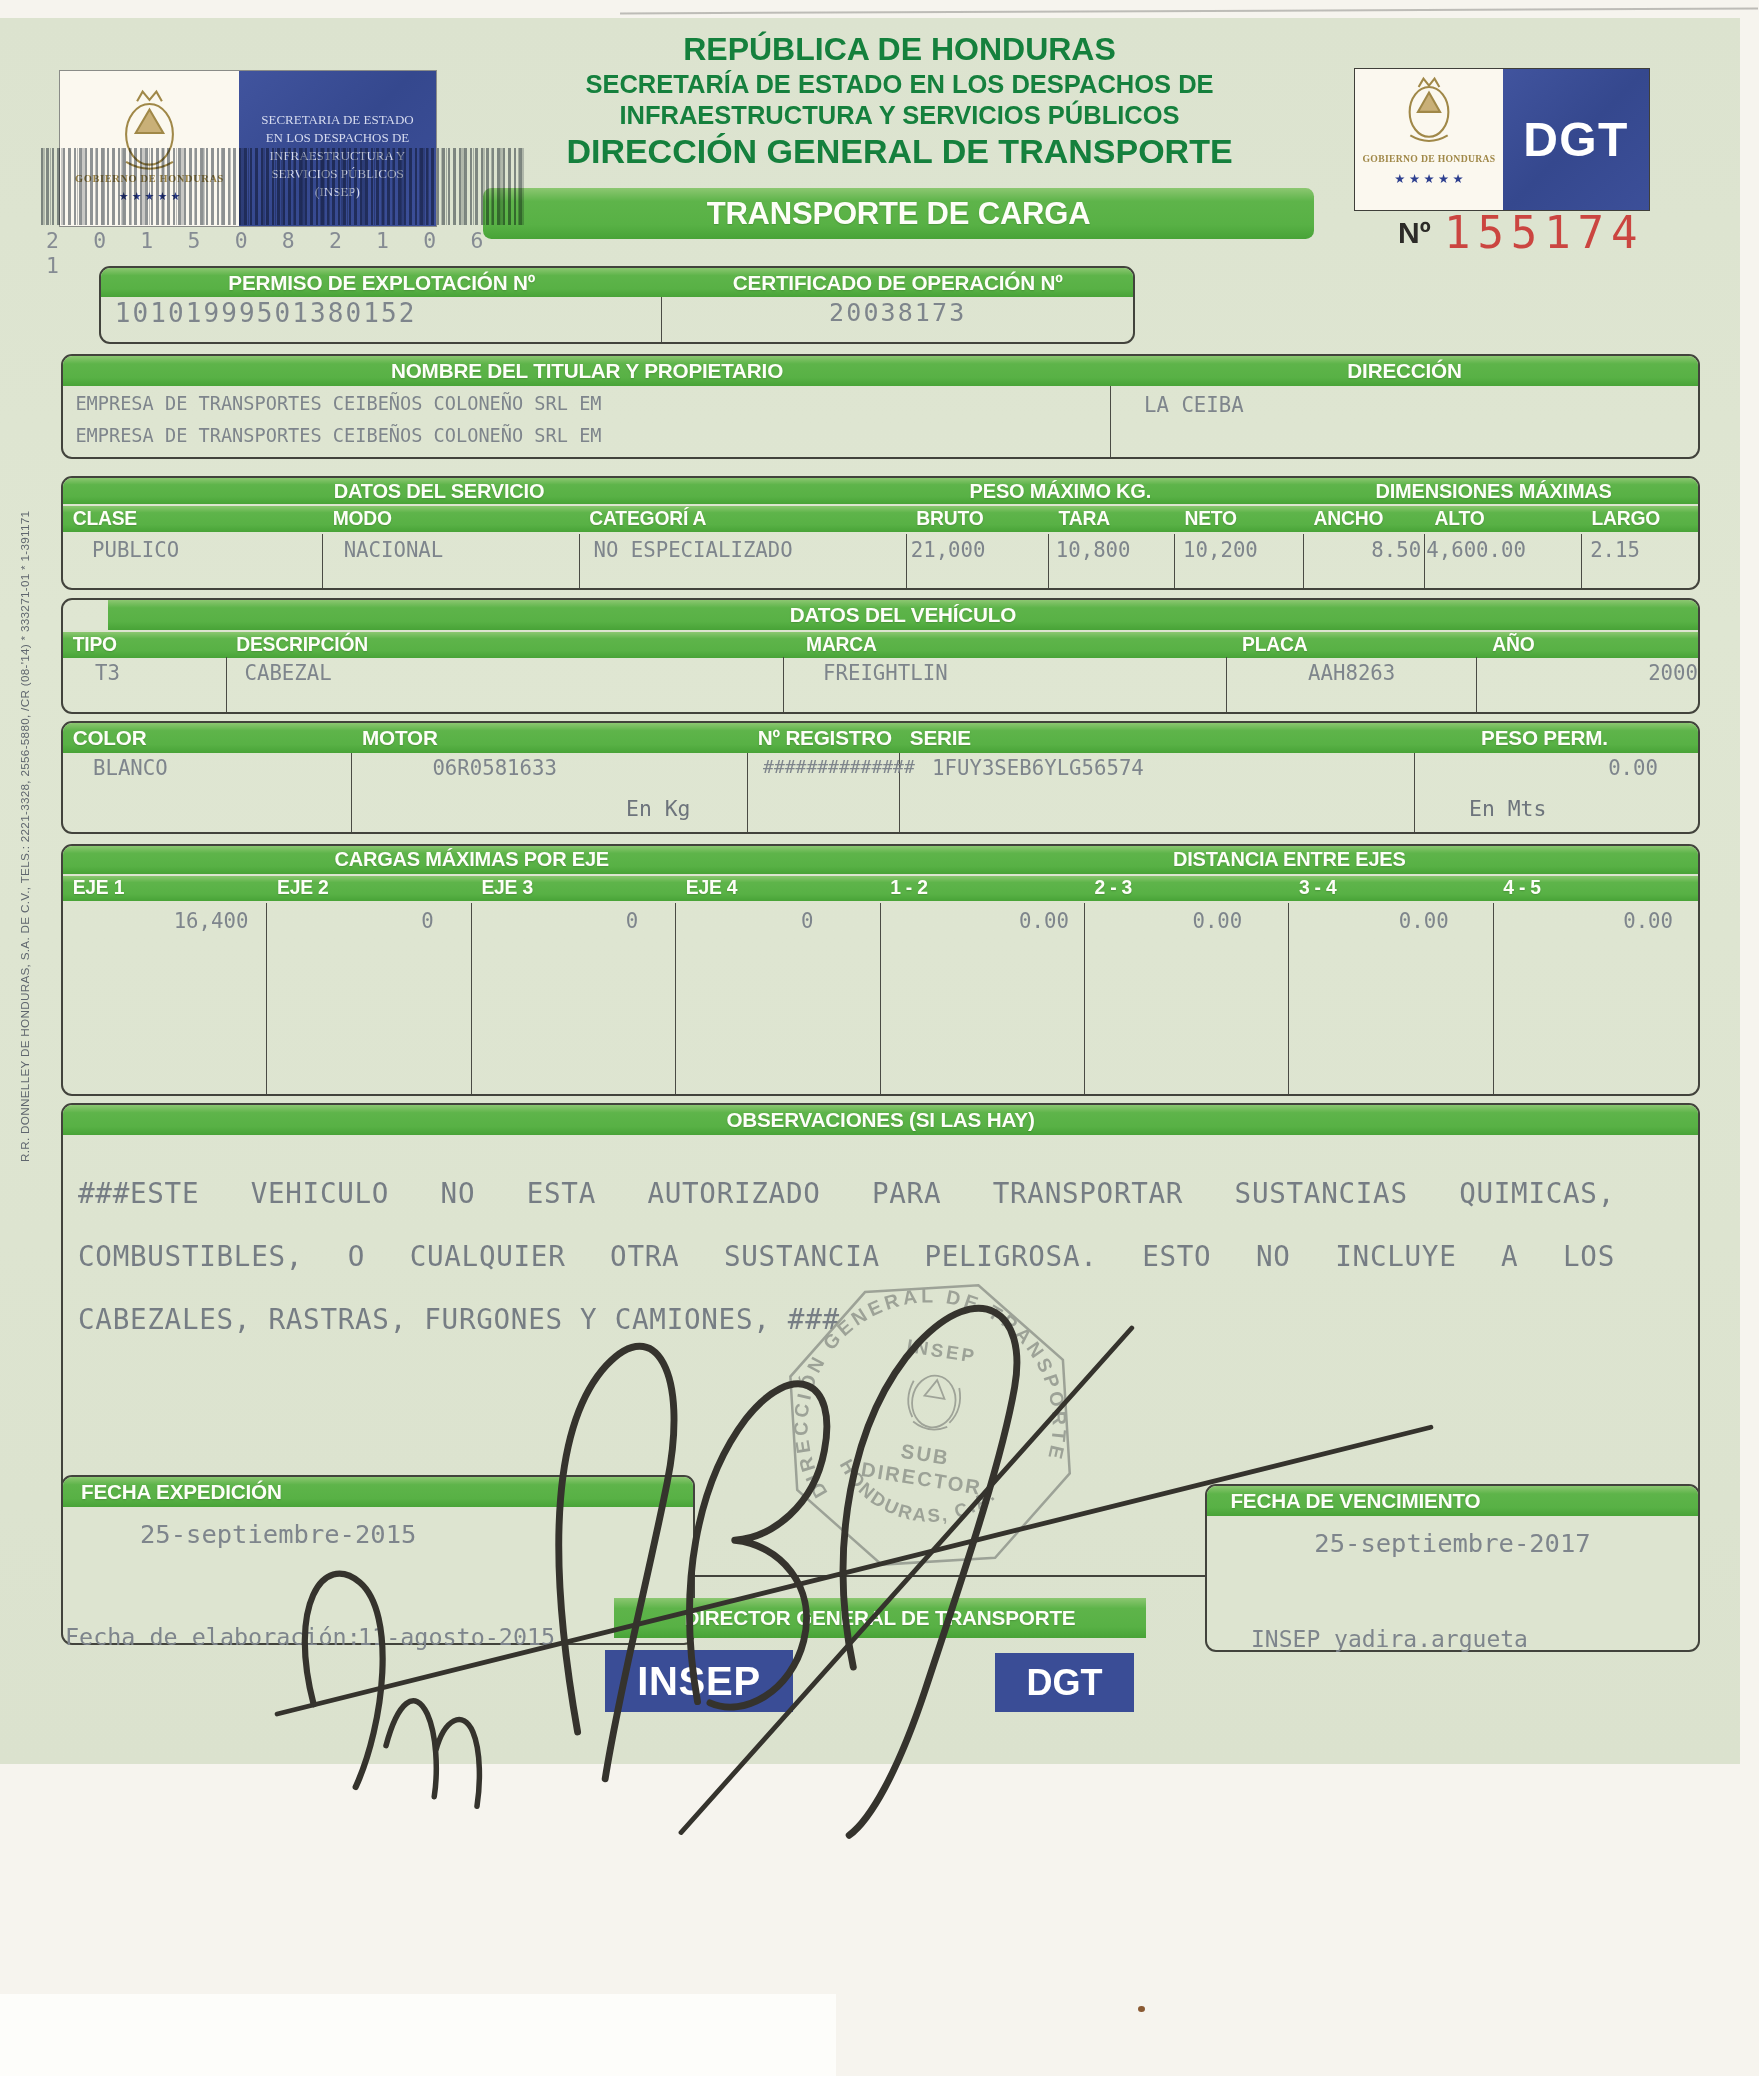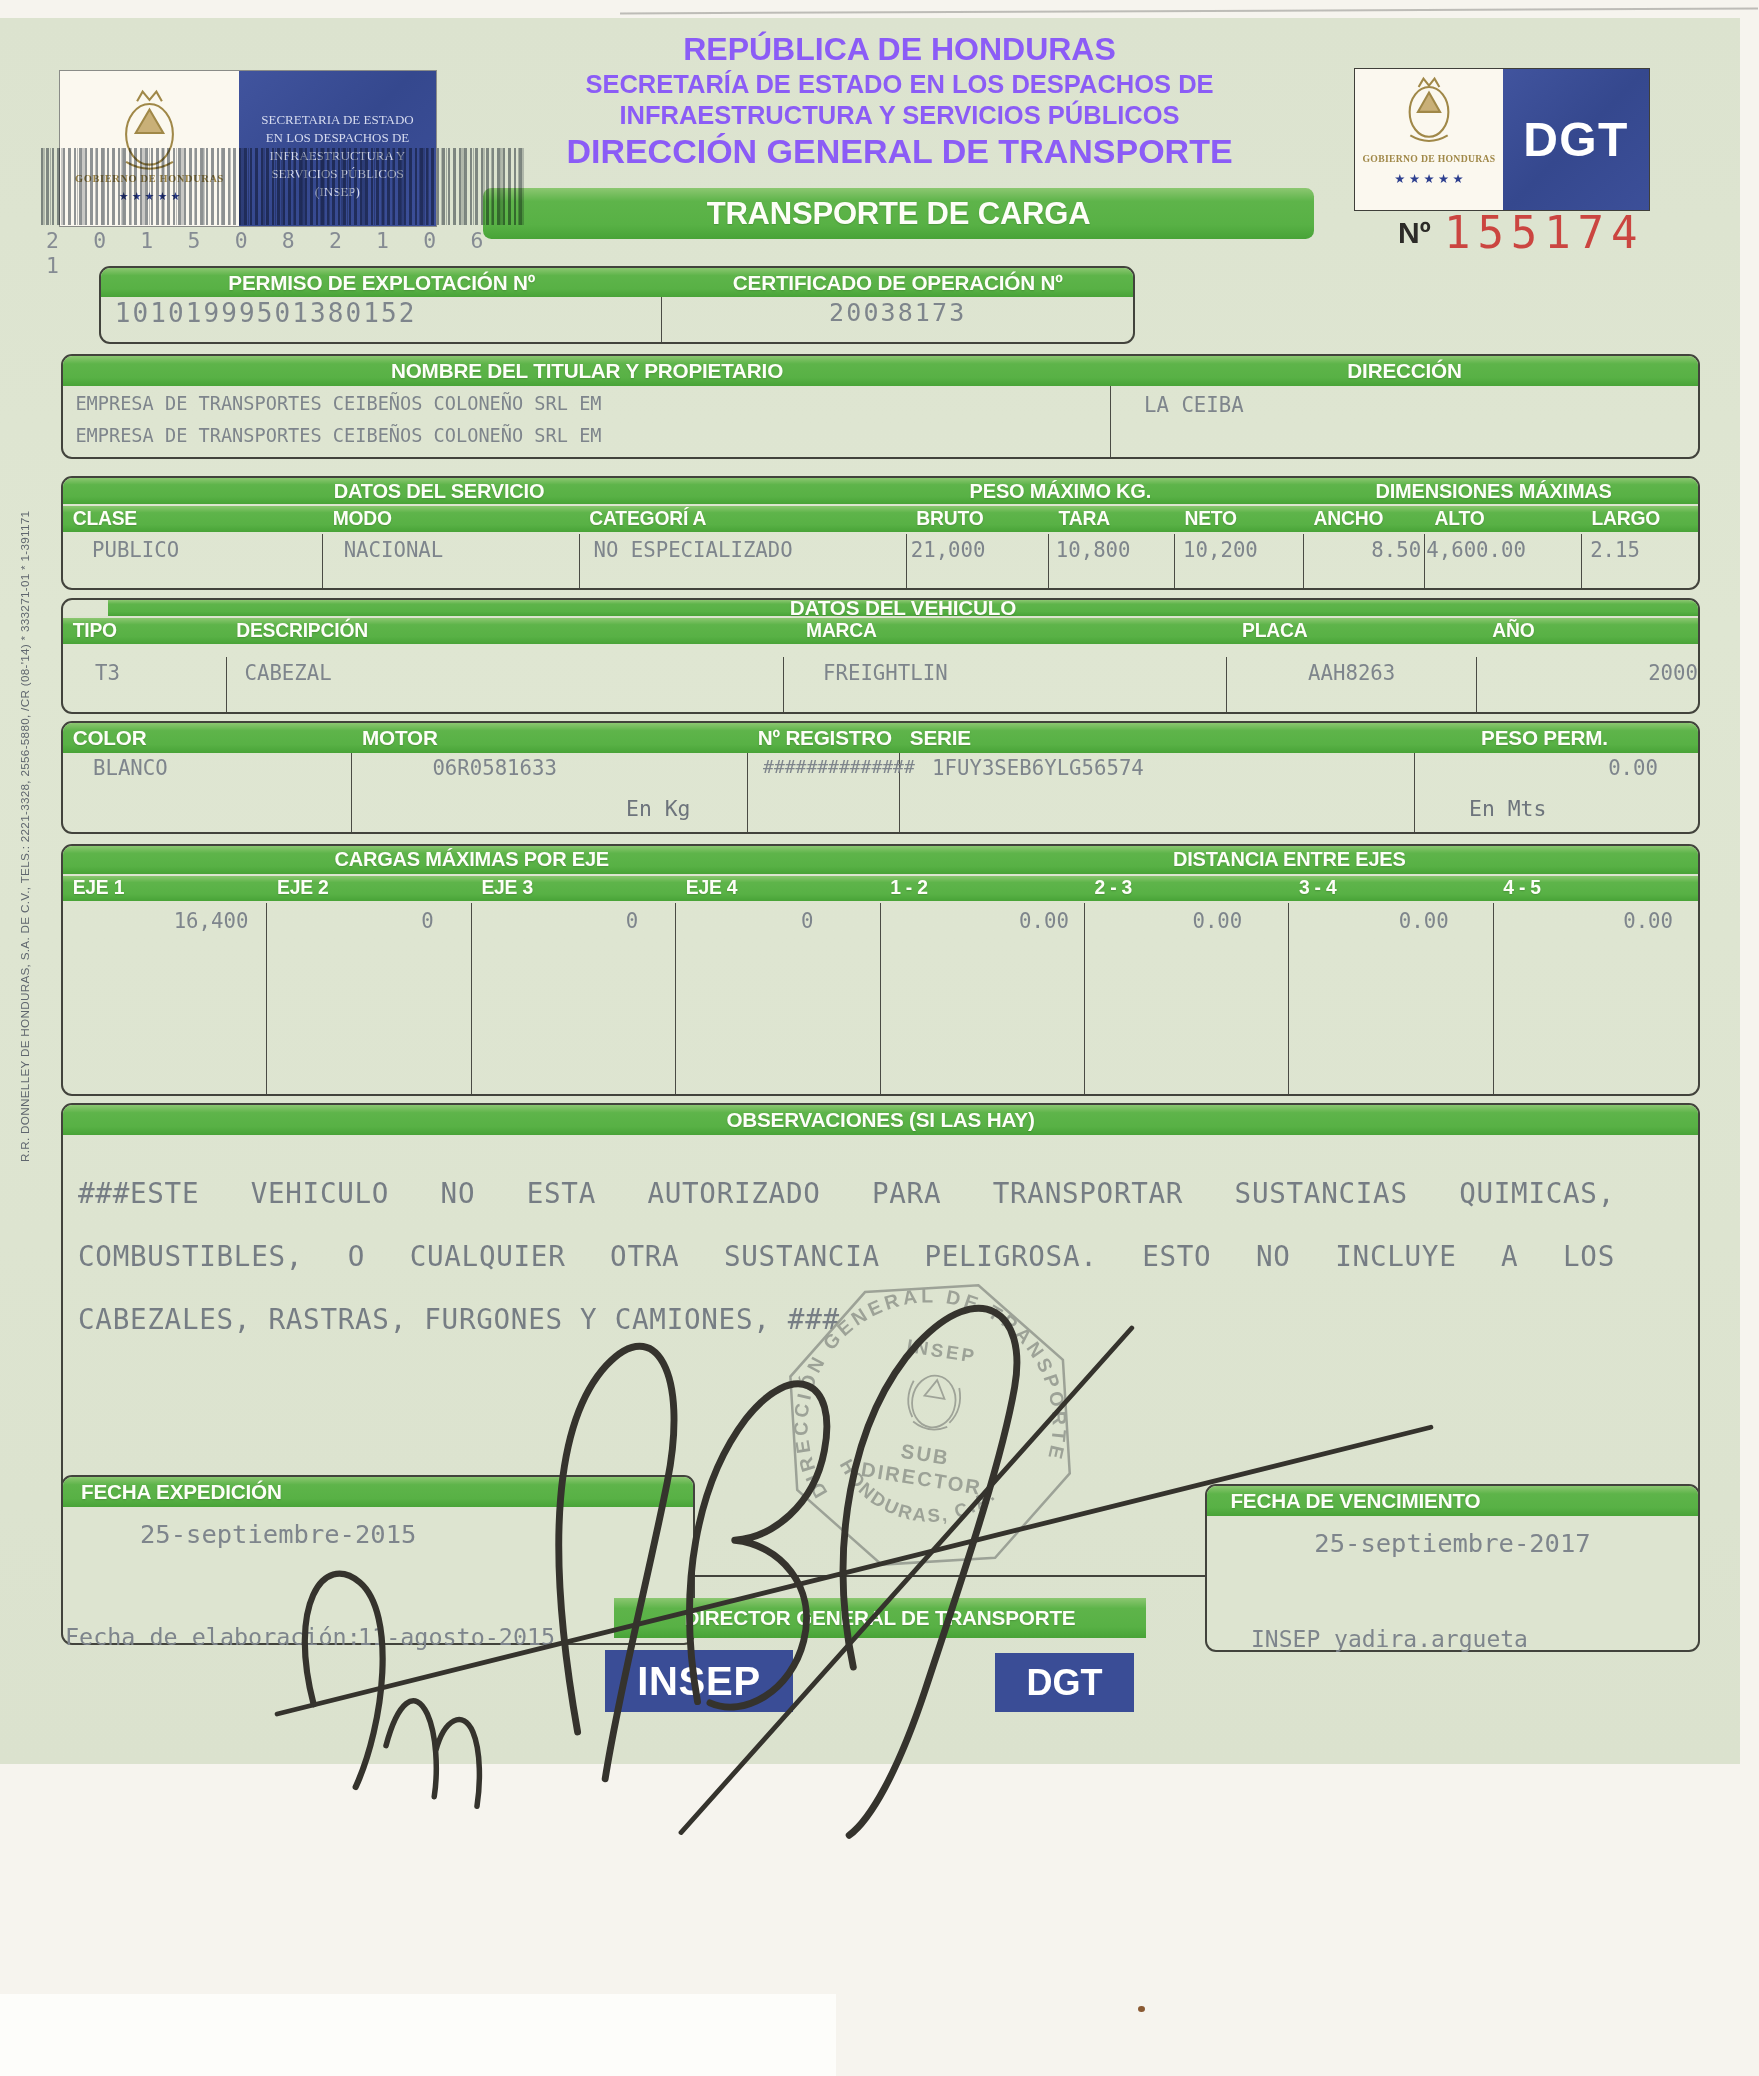--- a/index.html
+++ b/index.html
@@ -26,21 +26,21 @@
     text-shadow: 0 0.7px 1.4px rgba(40,80,30,.28);
   }
   .bar + .bar { border-top:2.1px solid #dde4d0; }
   .box {
     position:absolute; border:2.1px solid #42433c; border-radius:11px;
     overflow:hidden; background:transparent;
   }
   .opaque { background:#dde4d0; }
   .dm { font-family:"DejaVu Sans Mono", monospace; color:#7e858c; }
   .dmdark { color:#6d747c; }
-  .hdrtxt { font-weight:bold; color:#8b5cf6; text-align:center; }
+  .hdrtxt { font-weight:bold; color:#15803d; text-align:center; }
   .cells { display:flex; position:absolute; left:0; right:0; }
   .cell { border-right:1.4px solid #4a4b44; height:100%; }
   .cell:last-child { border-right:none; }
   .colhead { font-size:19.3px; padding-left:9.7px; }
   .center { display:flex; align-items:center; justify-content:center; }
 
   
   .barcode {
     position:absolute; left:41px; top:148px; width:483px; height:77px; z-index:3;
     mix-blend-mode: multiply; opacity:.75;
@@ -191,21 +191,21 @@
     <div class="cell dm" style="width:8.7%; padding:4.1px 0 0 4.1px; font-size:20.7px;">21,000</div>
     <div class="cell dm" style="width:7.7%; padding:4.1px 0 0 6.9px; font-size:20.7px;">10,800</div>
     <div class="cell dm" style="width:7.9%; padding:4.1px 0 0 8.3px; font-size:20.7px;">10,200</div>
     <div class="cell dm" style="width:7.4%; padding:4.1px 2.8px 0 0; font-size:20.7px; text-align:right;">8.50</div>
     <div class="cell dm" style="width:9.6%; padding:4.1px 0 0 1.4px; font-size:20.7px;">4,600.00</div>
     <div class="cell dm" style="width:7.1%; padding:4.1px 0 0 8.3px; font-size:20.7px;">2.15</div>
   </div>
 </div>
 
 <div class="box" style="left:61px; top:598px; width:1639px; height:116px;">
-  <div class="bar center" style="height:16px; font-size:20.7px;margin-left:45px;">DATOS DEL VEHÍCULO</div>
+  <div class="bar center" style="height:30px; font-size:20.7px;margin-left:45px;">DATOS DEL VEHÍCULO</div>
   <div class="bar" style="height:27.6px;">
     <div class="colhead" style="width:10.0%;">TIPO</div>
     <div class="colhead" style="width:34.1%;">DESCRIPCIÓN</div>
     <div class="colhead" style="width:27.1%; padding-left:22px;">MARCA</div>
     <div class="colhead" style="width:15.3%; padding-left:15px;">PLACA</div>
     <div class="colhead" style="width:13.5%; padding-left:15px;">AÑO</div>
   </div>
   <div class="cells" style="top:57px; bottom:0;">
     <div class="cell dm" style="width:10.0%; padding:4.1px 0 0 32px; font-size:20.7px;">T3</div>
     <div class="cell dm" style="width:34.1%; padding:4.1px 0 0 18px; font-size:20.7px;">CABEZAL</div>

